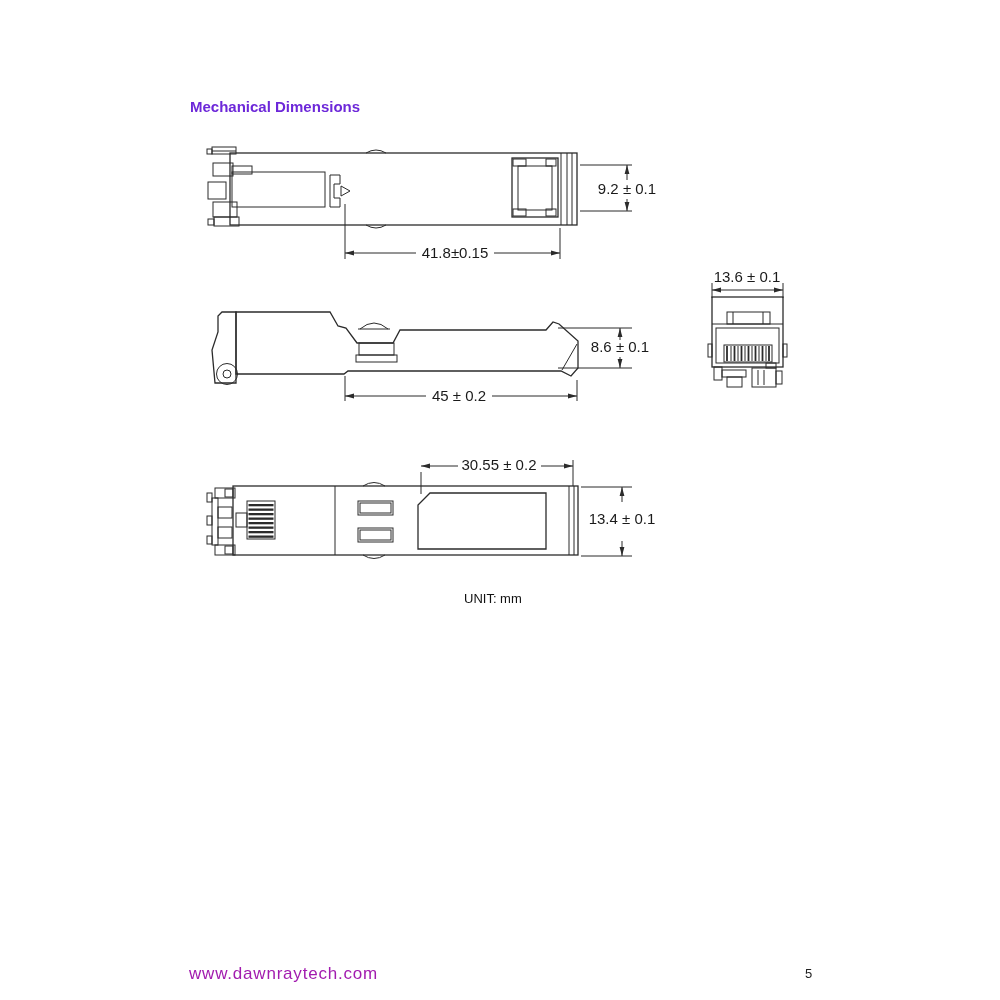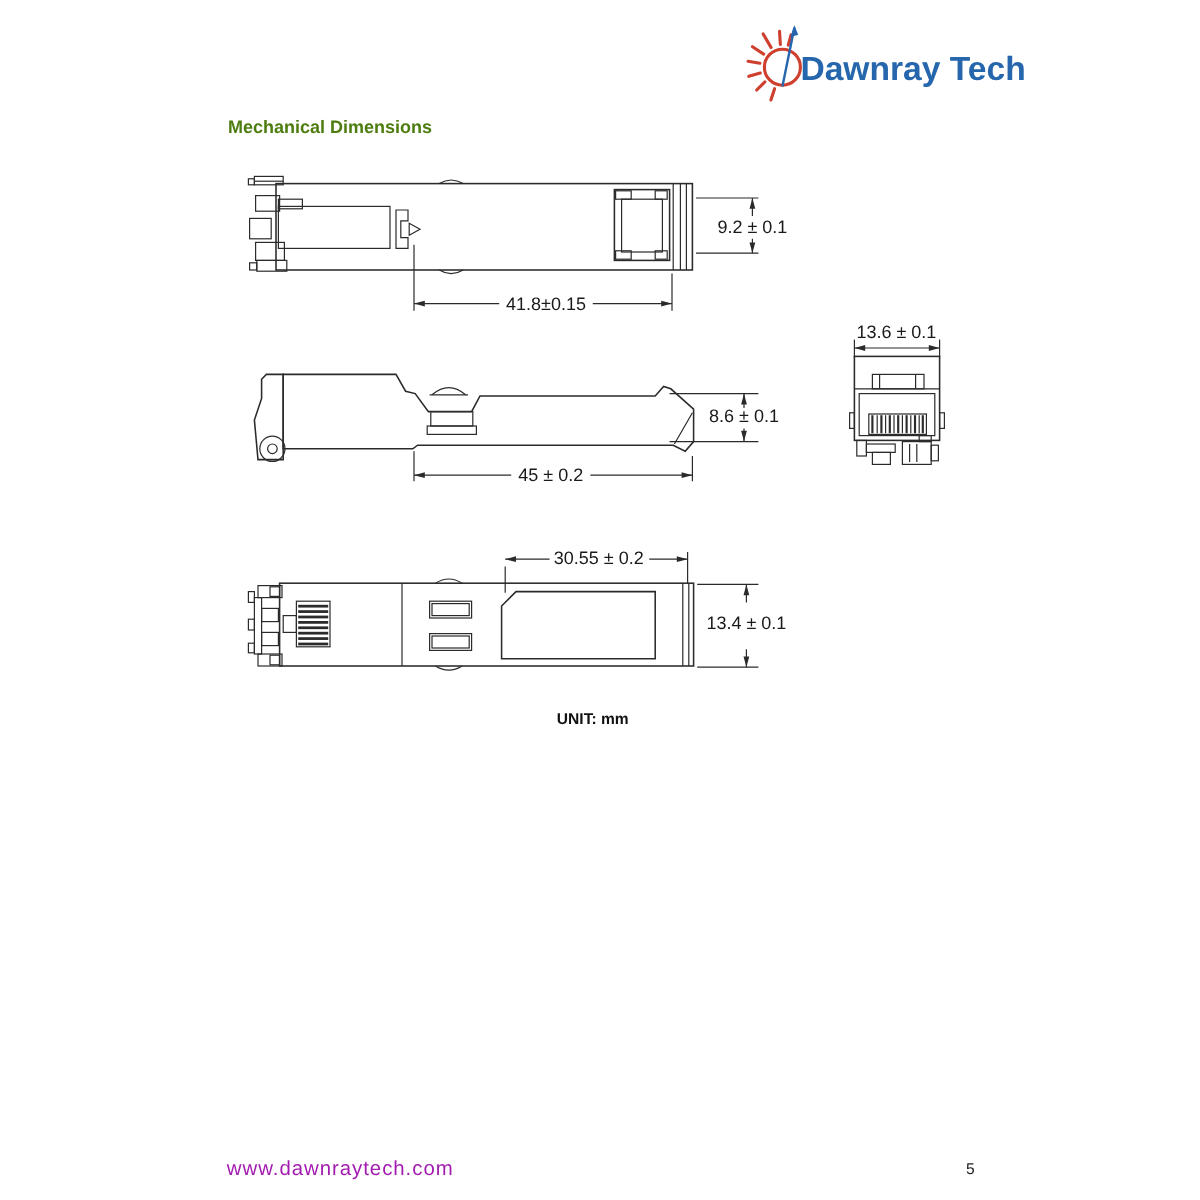--- a/index.html
+++ b/index.html
@@ -1,54 +1,34 @@
 <!DOCTYPE html>
 <html><head>
 <meta charset="utf-8">
 <style>
   html,body{margin:0;padding:0;background:#fff;}
   .page{position:relative;width:1000px;height:1000px;background:#ffffff;overflow:hidden;
         font-family:"Liberation Sans",sans-serif;color:#111;}
   .logo{position:absolute;left:612px;top:10px;width:250px;height:85px;}
-  .title{position:absolute;left:190px;top:98px;font-size:15px;font-weight:bold;color:#4d7c0f;}
-  .unit-note{position:absolute;left:464px;top:591px;font-size:13px;font-weight:bold;color:#111;}
+  .title{position:absolute;left:190px;top:98px;font-size:15px;font-weight:bold;color:#6d28d9;}
+  .unit-note{position:absolute;left:464px;top:591px;font-size:13px;font-weight:normal;color:#111;}
   .footer-site{position:absolute;left:189px;top:964px;font-size:17px;color:#a21caf;letter-spacing:0.8px;}
   .footer-page{position:absolute;left:805px;top:966px;font-size:13px;color:#222;}
   .drawings{position:absolute;left:0;top:0;width:1000px;height:1000px;}
   svg text.dim{font-family:"Liberation Sans",sans-serif;font-size:15px;fill:#1a1a1a;}
   svg .ln{stroke:#2b2b2b;fill:none;stroke-width:1.3;}
   svg .ln2{stroke:#2b2b2b;fill:none;stroke-width:1;}
   svg .dl{stroke:#2b2b2b;fill:none;stroke-width:1;}
   svg .ah{fill:#2b2b2b;stroke:none;}
 </style>
 </head>
 <body>
 
 <div class="page">
 
-  <div class="logo">
-    <svg width="250" height="85" viewBox="0 0 250 85">
-      <g stroke="#cf3f2e" stroke-width="2.6" stroke-linecap="round" fill="none">
-        <circle cx="40" cy="46" r="15"></circle>
-        <line x1="44.9" y1="27.6" x2="47.2" y2="19.0"></line>
-        <line x1="38.3" y1="27.1" x2="37.6" y2="16.1"></line>
-        <line x1="30.5" y1="29.5" x2="24.0" y2="18.3"></line>
-        <line x1="24.4" y1="35.1" x2="15.1" y2="28.9"></line>
-        <line x1="21.3" y1="42.7" x2="11.4" y2="41.1"></line>
-        <line x1="21.6" y1="50.9" x2="12.0" y2="53.6"></line>
-        <line x1="25.4" y1="58.2" x2="18.6" y2="65.0"></line>
-        <line x1="33.5" y1="63.9" x2="30.4" y2="73.3"></line>
-      </g>
-      <g>
-        <line x1="50" y1="13" x2="40" y2="62" stroke="#2566ad" stroke-width="2"></line>
-        <polygon points="50,11 46.5,21 53.2,19" fill="#2566ad"></polygon>
-      </g>
-      <text x="55" y="57" font-size="28" font-weight="bold" fill="#2566ad">Dawnray Tech</text>
-    </svg>
-  </div>
 
   <div class="title">Mechanical Dimensions</div>
 
   <svg class="drawings" viewBox="0 0 1000 1000">
 
     <g>
       <rect class="ln" x="230" y="153" width="347" height="72"></rect>
       <rect class="ln2" x="212" y="147" width="24" height="7"></rect>
       <line class="ln2" x1="212" y1="151" x2="236" y2="151"></line>
       <rect class="ln2" x="207" y="149" width="5" height="5"></rect>

